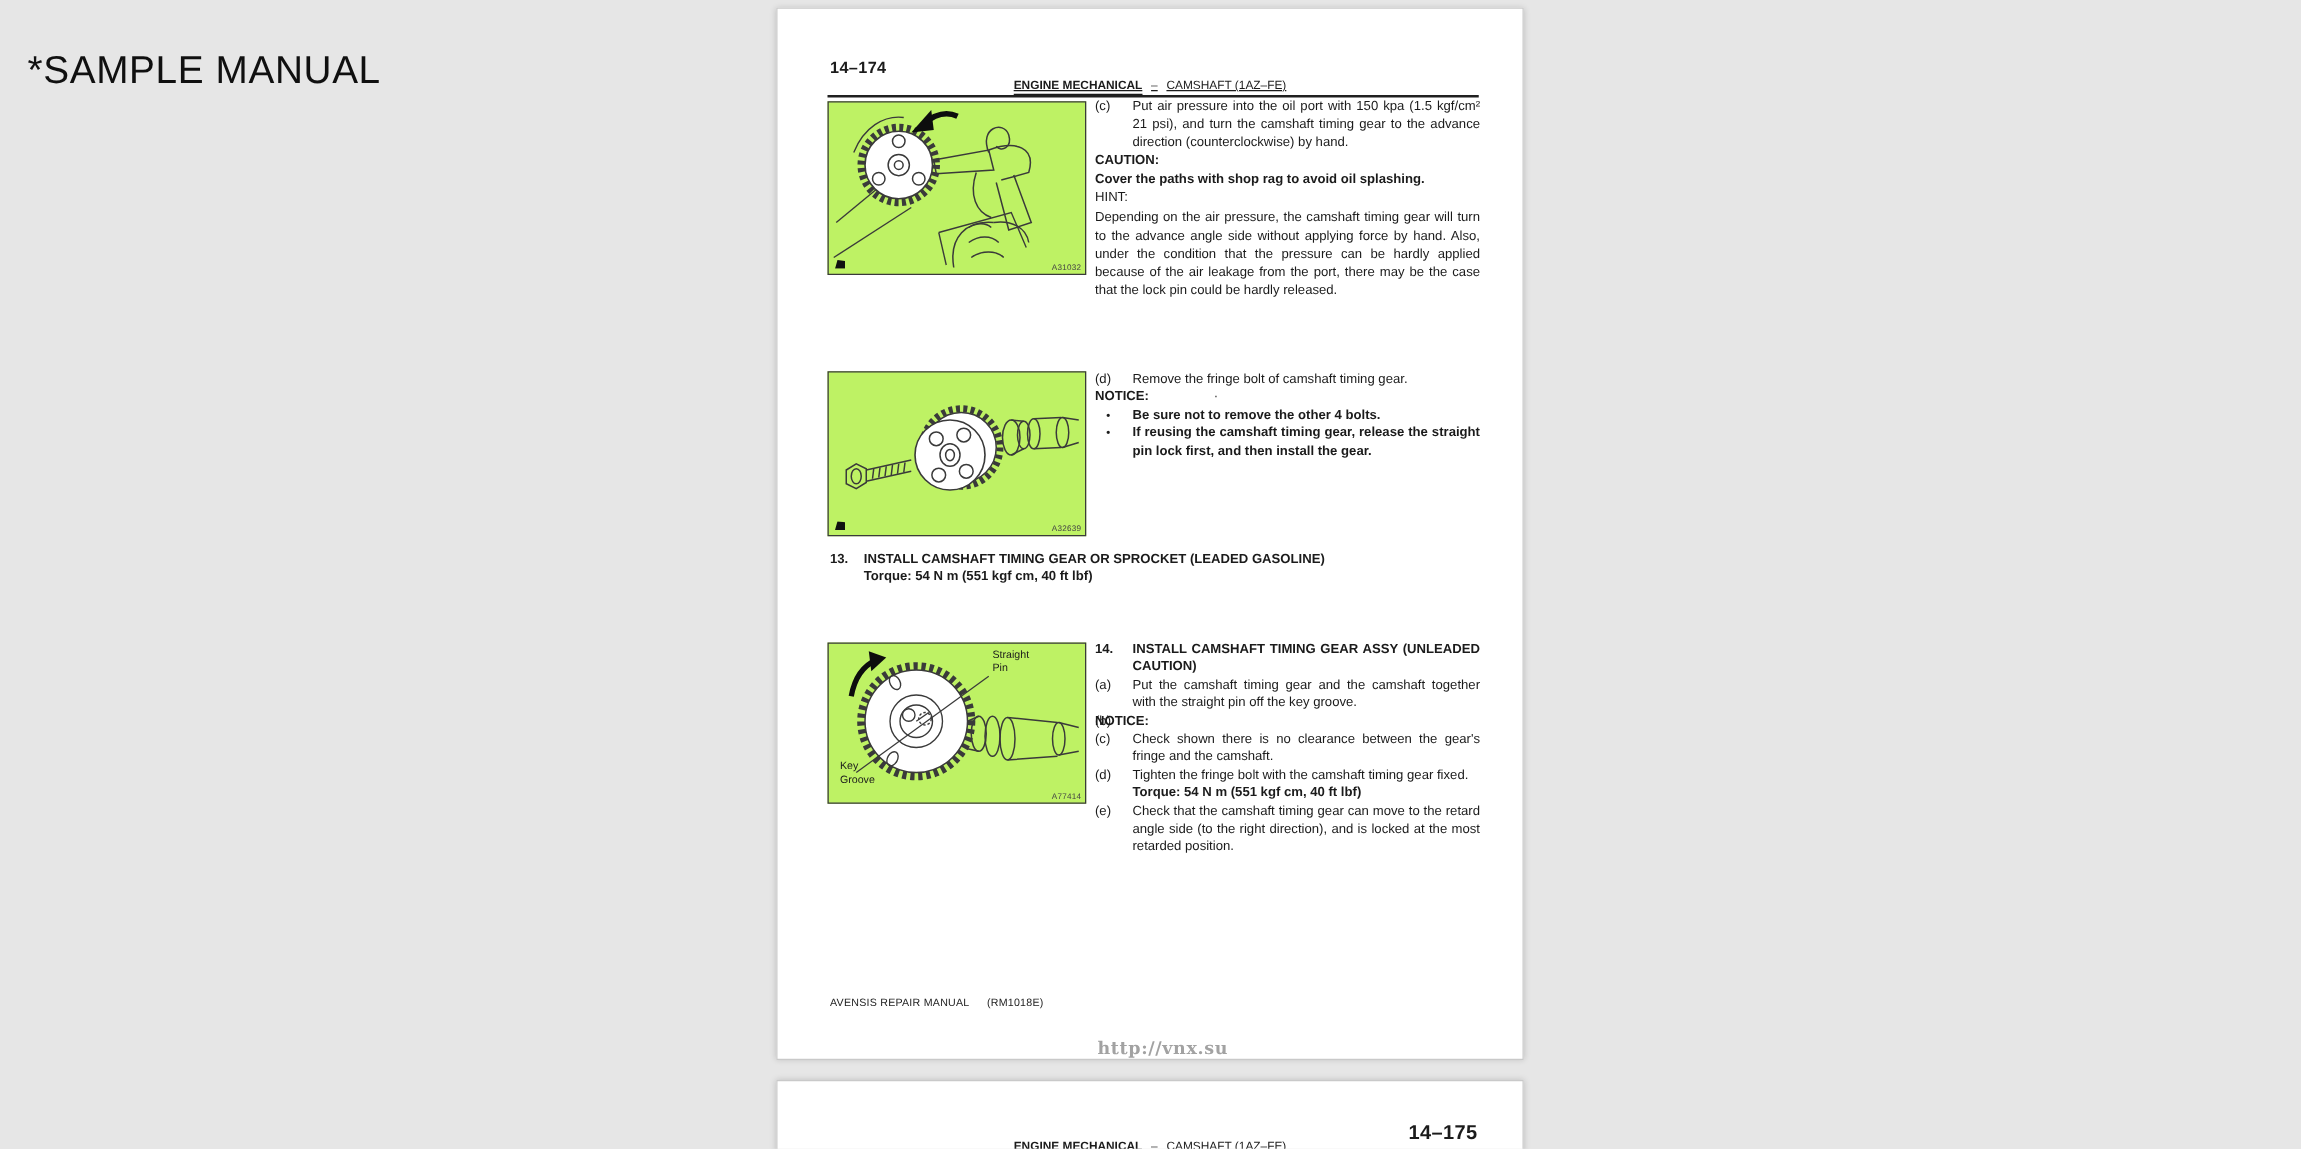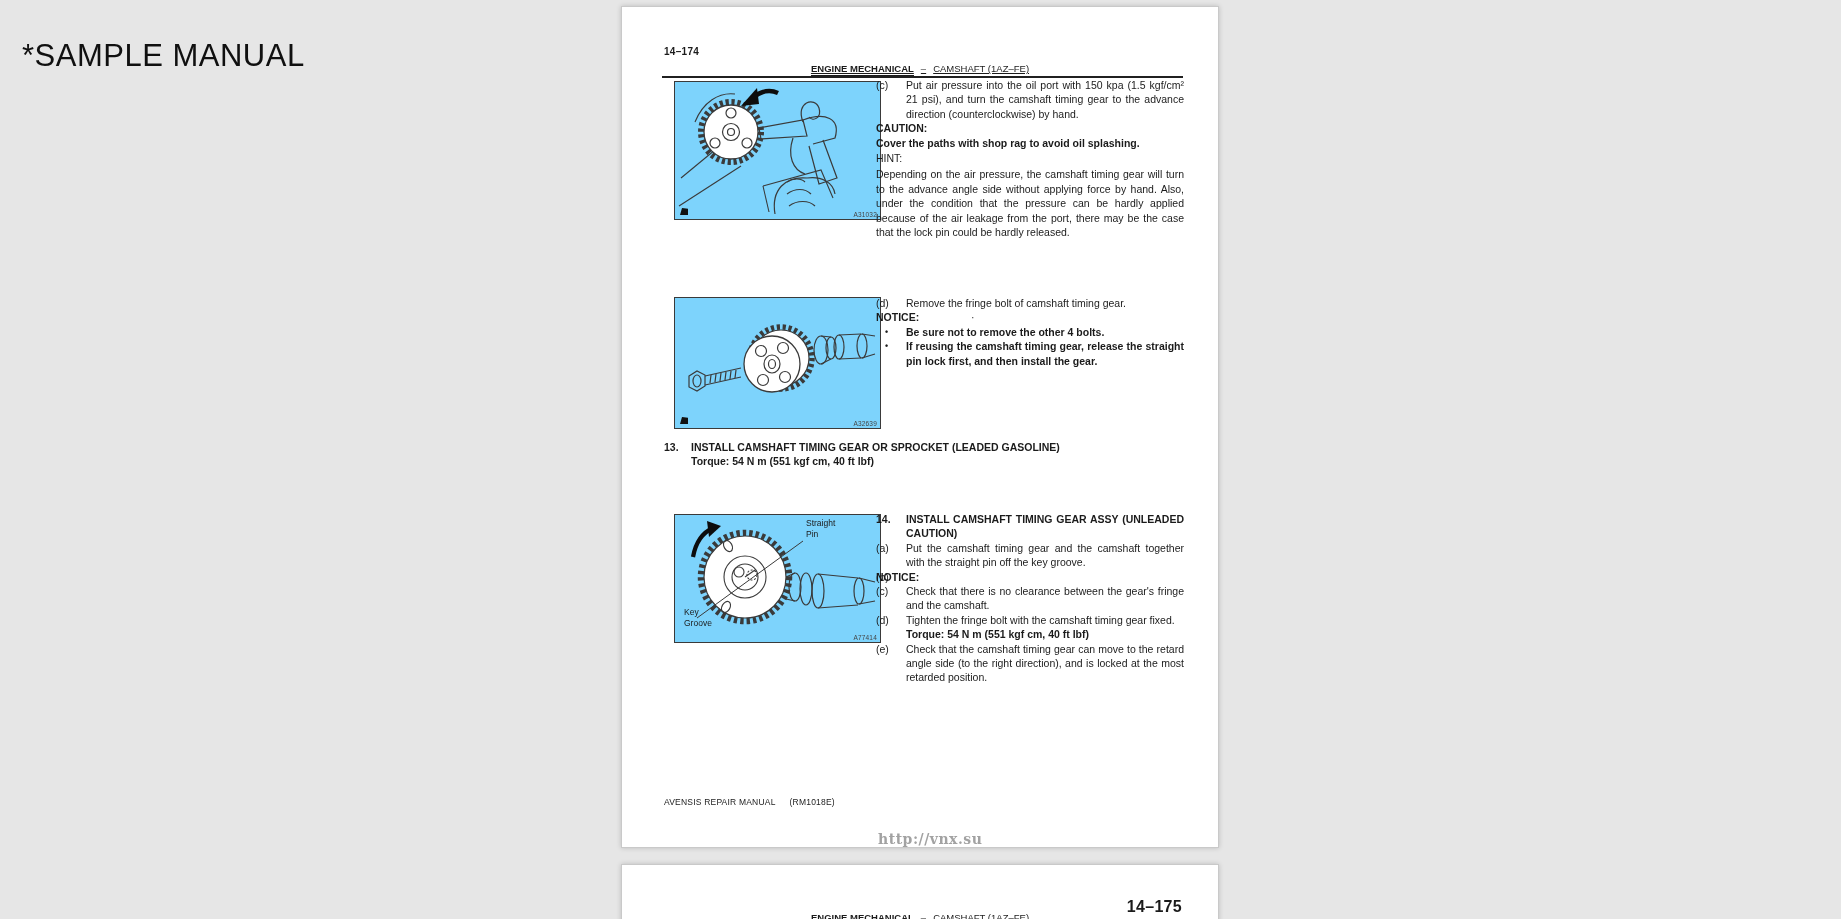--- a/index.html
+++ b/index.html
@@ -3,27 +3,27 @@
 <meta charset="utf-8">
 <style>
   html,body{margin:0;padding:0;width:1841px;height:919px;overflow:hidden;
     background:#e6e6e6;font-family:"Liberation Sans", sans-serif;}
   .canvas{position:relative;width:1841px;height:919px;background:#e6e6e6;}
   .sample-label{position:absolute;left:22px;top:14px;font-size:31px;color:#101010;letter-spacing:.5px;margin-top:24px;}
   .page{position:absolute;left:621px;width:598px;background:#ffffff;
     border:1px solid #c9c9c9;box-shadow:0 0 5px rgba(0,0,0,.18);box-sizing:border-box;color:#1b1b1b;}
   .p1{top:6px;height:842px;}
   .p2{top:864px;height:220px;}
-  .pgnum{position:absolute;left:42px;top:39px;font-size:10px;font-weight:bold;letter-spacing:.3px;}
+  .pgnum{position:absolute;left:42px;top:39px;font-size:13px;font-weight:bold;letter-spacing:.3px;}
   .pgnum-r{position:absolute;left:42px;top:33px;width:518px;text-align:right;font-size:16px;font-weight:bold;letter-spacing:.3px;}
   .runhead{position:absolute;left:0;top:56px;width:100%;text-align:center;font-size:9.5px;white-space:nowrap;text-decoration:underline;}
   .rh-sec{font-weight:bold;border-bottom:1.5px solid #1b1b1b;padding-bottom:1px;}
   .rh-dash{margin:0 7px;color:#444;}
   .rule{position:absolute;left:40px;top:69px;width:521px;border-top:2px solid #202020;}
-  .figbox{position:absolute;left:52px;width:205px;border:1.2px solid #3a3a3a;background:#7dd3fc;}
+  .figbox{position:absolute;left:40px;width:205px;border:1.2px solid #3a3a3a;background:#bef264;}
   .figid{position:absolute;right:3px;bottom:1px;font-size:6.5px;color:#444;letter-spacing:.2px;}
   .figmark{position:absolute;left:5px;bottom:4px;width:8px;height:7px;background:#111;
     clip-path:polygon(0 100%,25% 0,100% 10%,100% 100%);}
   .figlabel{position:absolute;font-size:8.5px;line-height:10.5px;color:#1b1b1b;}
   .tcol{position:absolute;left:254px;width:308px;font-size:10.5px;line-height:14.4px;text-align:justify;}
   .wide{position:absolute;left:42px;width:519px;font-size:10.5px;line-height:14.4px;}
   .hang{position:relative;padding-left:30px;}
   .hang13{position:relative;padding-left:27px;}
   .hl{position:absolute;left:0;top:0;}
   .bchar{left:9px;font-size:9px;}
@@ -197,21 +197,21 @@
         <span class="hl">14.</span><span>INSTALL CAMSHAFT TIMING GEAR ASSY (UNLEADED CAUTION)</span>
       </div>
       <div class="hang">
         <span class="hl">(a)</span><span>Put the camshaft timing gear and the camshaft together with the straight pin off the key groove.</span>
       </div>
       <div class="hang">
         <span class="hl">(b)</span>
       </div>
       <div class="b">NOTICE:</div>
       <div class="hang">
-        <span class="hl">(c)</span><span>Check that there is no clearance between the gear's fringe and the camshaft.</span>
+        <span class="hl">(c)</span><span>Check shown there is no clearance between the gear's fringe and the camshaft.</span>
       </div>
       <div class="hang">
         <span class="hl">(d)</span><span>Tighten the fringe bolt with the camshaft timing gear fixed.</span>
         <div class="b">Torque: 54 N m (551 kgf cm, 40 ft lbf)</div>
       </div>
       <div class="hang">
         <span class="hl">(e)</span><span>Check that the camshaft timing gear can move to the retard angle side (to the right direction), and is locked at the most retarded position.</span>
       </div>
     </div>
 

